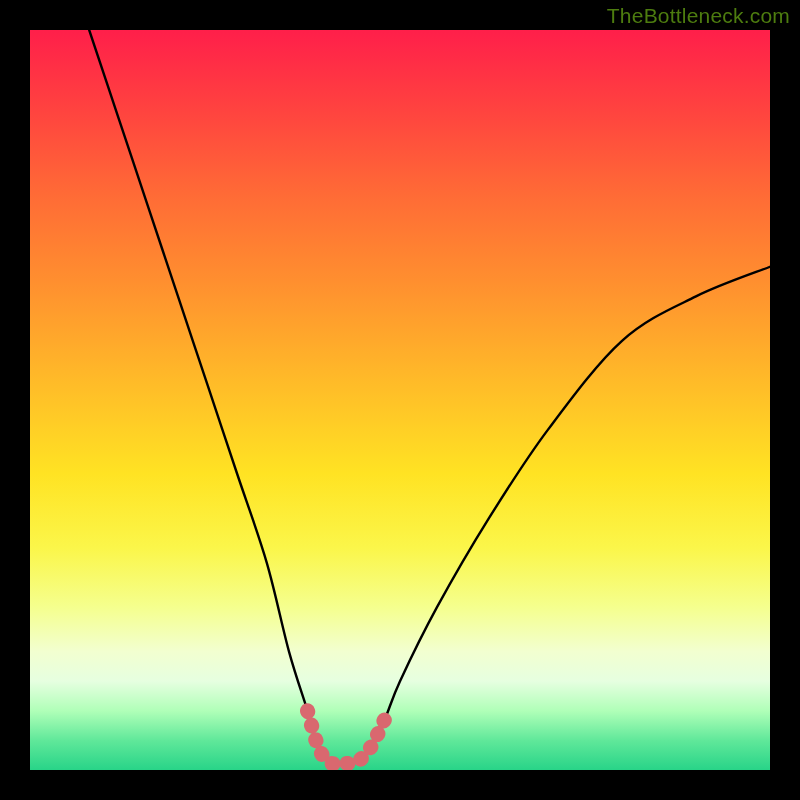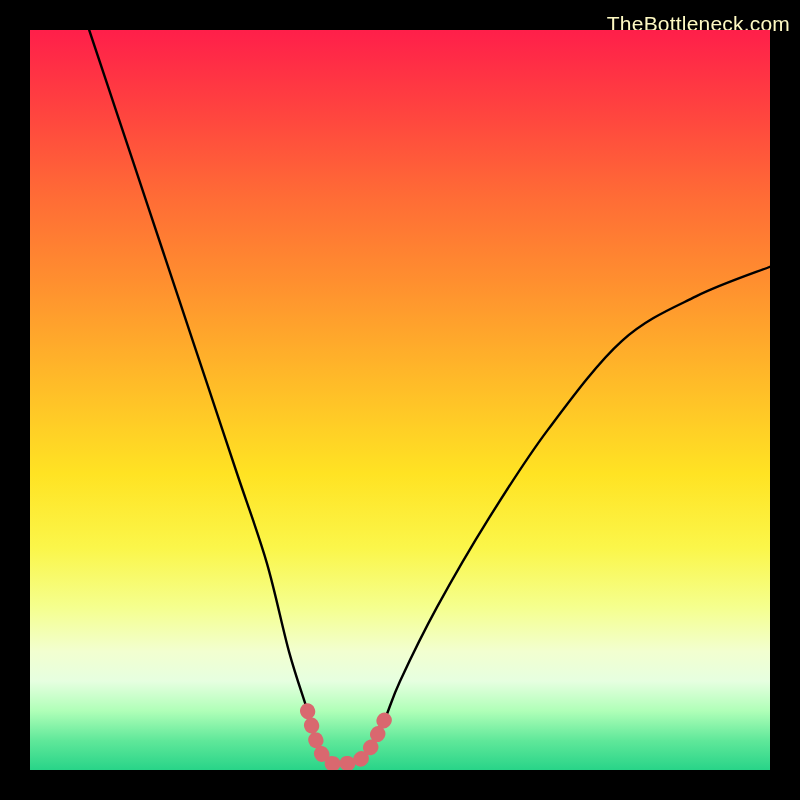--- a/index.html
+++ b/index.html
@@ -40,23 +40,23 @@
       #f5ff8e 78%,
       #f2ffd0 84%,
       #e6ffe0 88%,
       #b0ffb8 92%,
       #60e89a 96%,
       #28d488 100%
     );
   }
   .watermark {
     position: absolute;
-    top: 12px;
+    top: 4px;
     right: 10px;
-    color: #fef9c3;
+    color: #4d7c0f;
     font-size: 21px;
     letter-spacing: 0.2px;
     font-weight: 500;
     user-select: none;
   }
   svg.curve {
     position: absolute;
     left: 0; top: 0;
     width: 740px;
     height: 740px;

